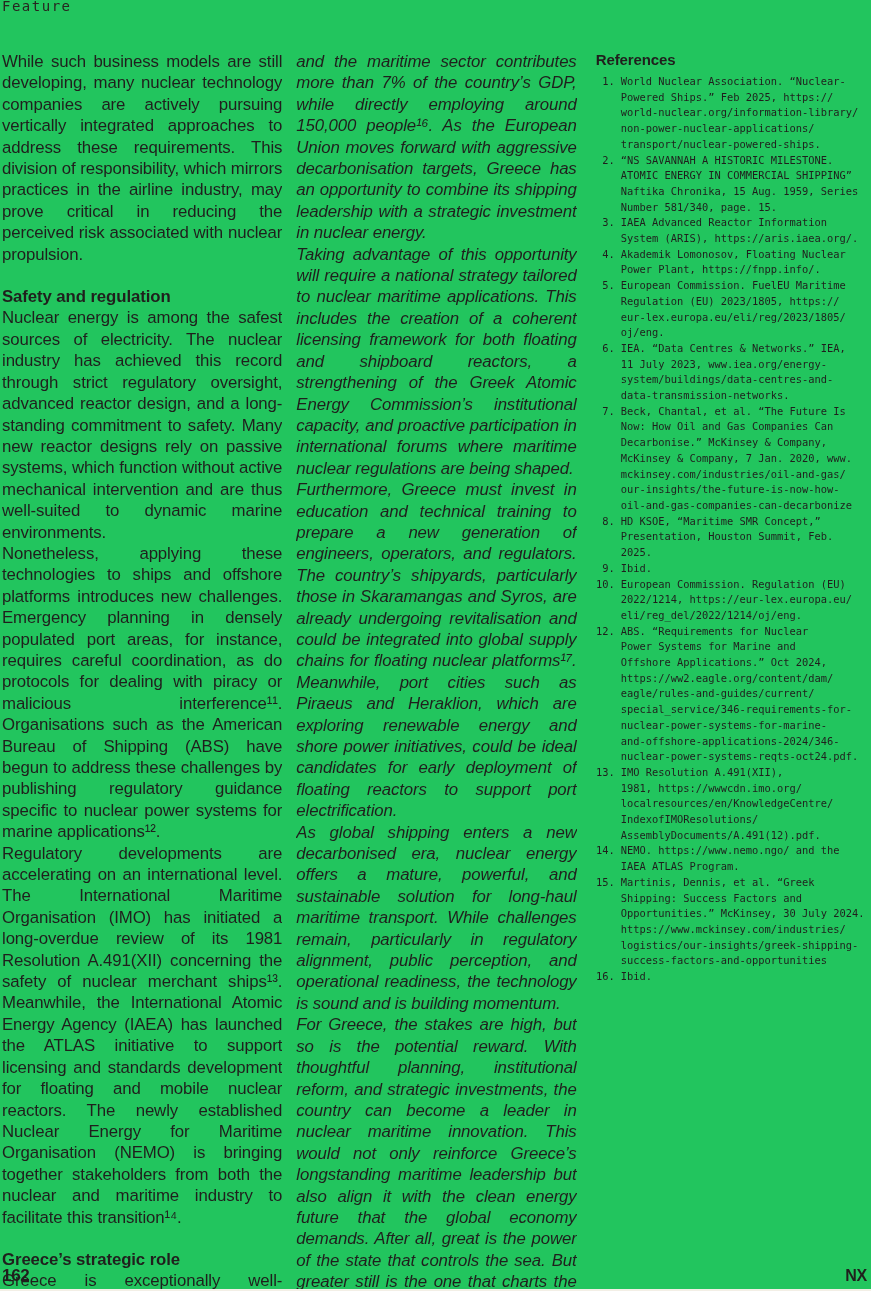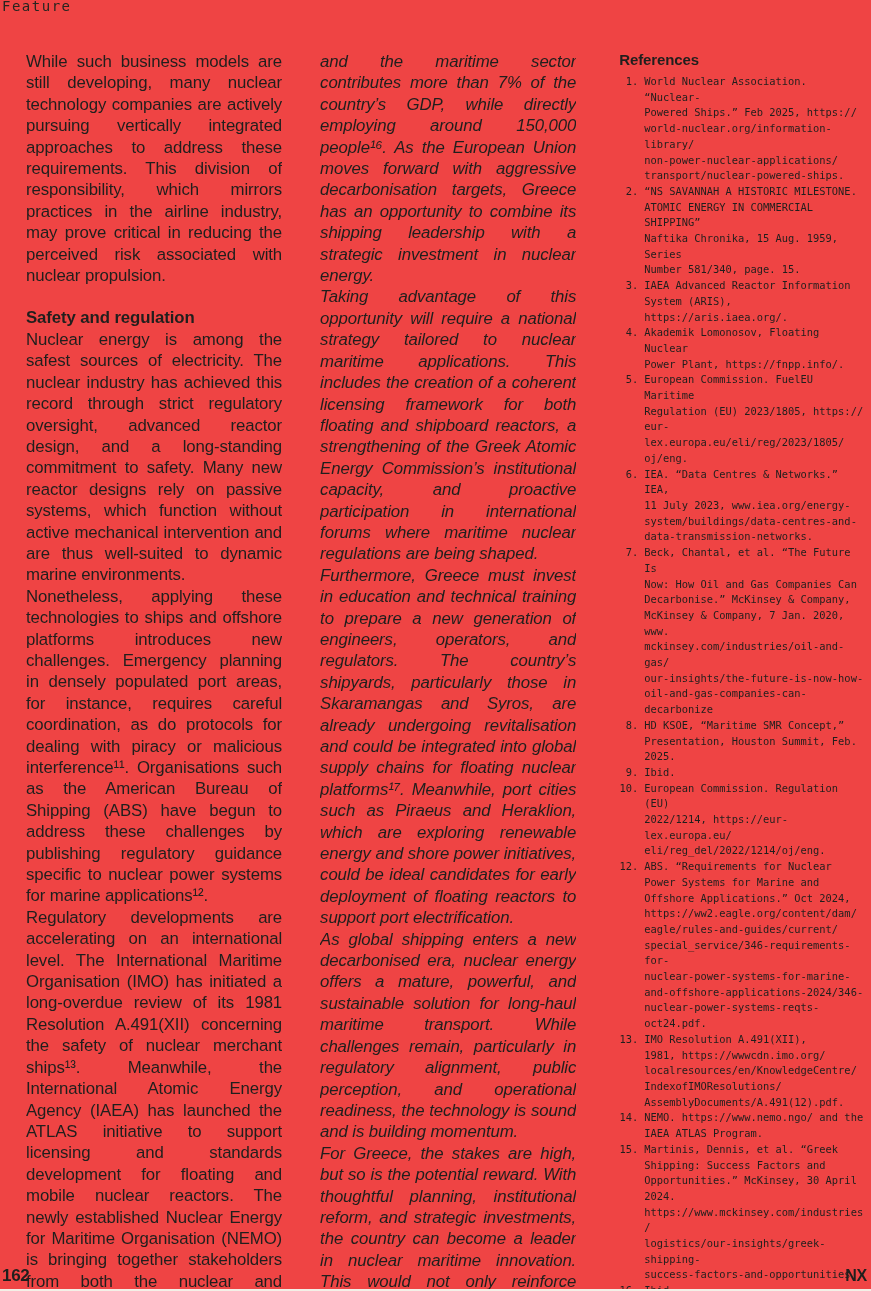--- a/index.html
+++ b/index.html
@@ -11,41 +11,41 @@
   }
   body {
     background: #F7A72B;
     color: #201F1D;
     font-family: "Liberation Sans", sans-serif;
   }
   .page {
     position: relative;
     width: 871px;
     height: 1291px;
-    background: #ef4444;
+    background: #22c55e;
   }
   .feature-label {
     position: absolute;
     top: -2px;
     left: 2px;
     font-family: "DejaVu Sans Mono", monospace;
     font-size: 14px;
     letter-spacing: 1.5px;
     color: #27251f;
   }
   .columns {
     position: absolute;
     top: 51px;
     left: 2px;
     width: 866px;
     height: 1238px;
     display: flex;
     overflow: hidden;
   }
-  .col { overflow: hidden; margin-left: 24px; }
+  .col { overflow: hidden; }
   .col-1 { width: 281px; margin-right: 14px; }
   .col-2 { width: 281px; margin-right: 19px; font-style: italic; }
   .col-3 { width: 273px; }
   .col p {
     margin: 0;
     font-size: 16.8px;
     line-height: 21.4px;
     text-align: justify;
     letter-spacing: -0.1px;
     hyphens: auto;
@@ -225,21 +225,21 @@
       </div>
       <div class="ref">
         <span class="ref-num">14.</span>
         <span class="ref-text">NEMO. https://www.nemo.ngo/ and the
 IAEA ATLAS Program.</span>
       </div>
       <div class="ref">
         <span class="ref-num">15.</span>
         <span class="ref-text">Martinis, Dennis, et al. “Greek
 Shipping: Success Factors and
-Opportunities.” McKinsey, 30 April 2024.
+Opportunities.” McKinsey, 30 July 2024.
 https://www.mckinsey.com/industries/
 logistics/our-insights/greek-shipping-
 success-factors-and-opportunities</span>
       </div>
       <div class="ref">
         <span class="ref-num">16.</span>
         <span class="ref-text">Ibid.</span>
       </div>
     </div>
 

